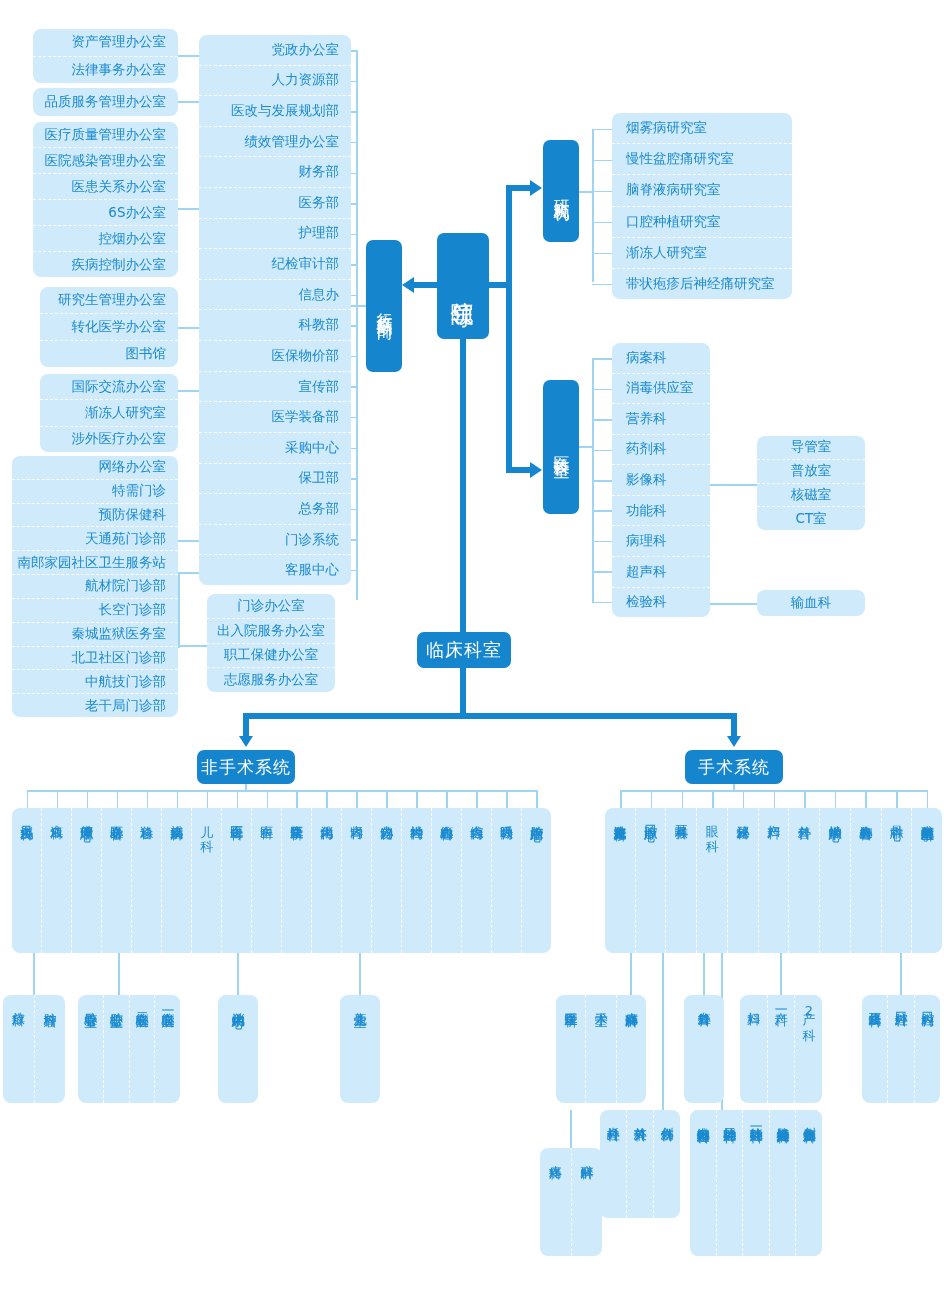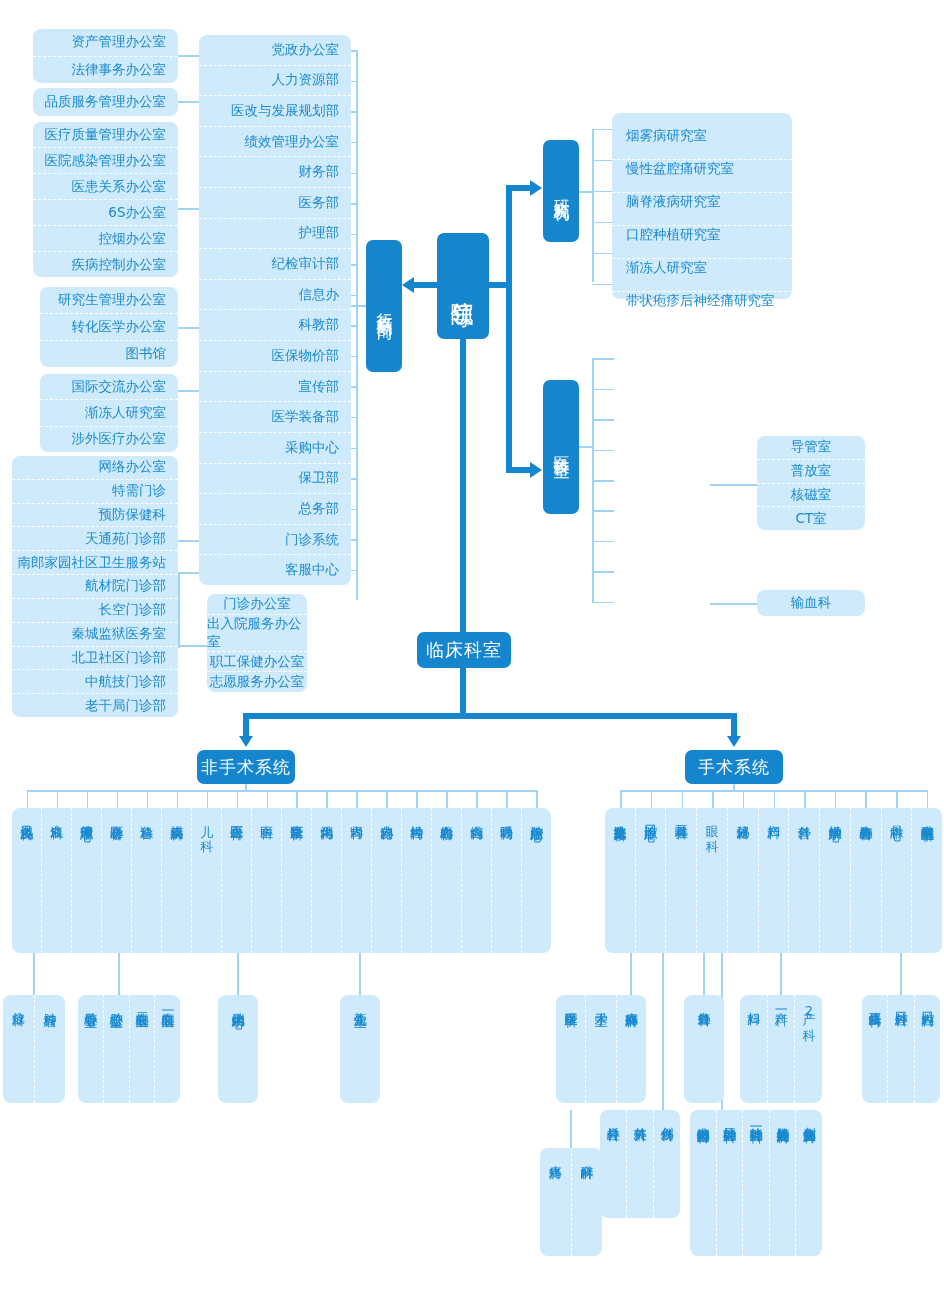--- a/index.html
+++ b/index.html
@@ -18,21 +18,21 @@
     position:absolute;background:#cfeafb;border-radius:8px;box-sizing:border-box;
     z-index:2;
   }
   .panel.rows{display:flex;flex-direction:column;}
   .panel .row{
     flex:1;display:flex;align-items:center;box-sizing:border-box;
     color:#1a8ad0;font-size:13.5px;
   }
   .panel.right-align .row{justify-content:flex-end;padding-right:12px;}
   .panel.center .row{justify-content:center;}
-  .panel.left-pad .row{justify-content:flex-start;padding-left:14px;margin-top:14px;}
+  .panel.left-pad .row{justify-content:flex-start;padding-left:14px;}
   .panel .row + .row{border-top:1px dashed #ffffff;}
 
   
   .vpanel{
     position:absolute;background:#cfeafb;border-radius:8px;box-sizing:border-box;
     display:flex;flex-direction:row-reverse;z-index:2;
   }
   .vpanel .vcol{
     flex:1;display:flex;justify-content:center;box-sizing:border-box;
     color:#1a8ad0;font-size:13px;padding-top:7px;
@@ -183,21 +183,21 @@
     <div class="row">预防保健科</div>
     <div class="row">天通苑门诊部</div>
     <div class="row">南郎家园社区卫生服务站</div>
     <div class="row">航材院门诊部</div>
     <div class="row">长空门诊部</div>
     <div class="row">秦城监狱医务室</div>
     <div class="row">北卫社区门诊部</div>
     <div class="row">中航技门诊部</div>
     <div class="row">老干局门诊部</div>
   </div>
-  <div class="panel rows center" style="left:207px;top:594px;width:100px;height:98px;">
+  <div class="panel rows center" style="left:207px;top:594px;width:128px;height:98px;">
     <div class="row">门诊办公室</div>
     <div class="row">出入院服务办公室</div>
     <div class="row">职工保健办公室</div>
     <div class="row">志愿服务办公室</div>
   </div>
 
   <div class="ln" style="left:178px;top:55px;width:24px;height:1.5px;"></div>
   <div class="ln" style="left:178px;top:101px;width:22px;height:1.5px;"></div>
   <div class="ln" style="left:199px;top:101px;width:1.5px;height:22px;"></div>
   <div class="ln" style="left:199px;top:122px;width:6px;height:1.5px;"></div>
@@ -224,20 +224,31 @@
   <div class="ln" style="left:578px;top:191px;width:16px;height:1.5px;"></div>
   <div id="research-stubs">
       <div class="ln" style="left: 592px; top: 128.5px; width: 22px; height: 1.5px;"></div>
       <div class="ln" style="left: 592px; top: 159.5px; width: 22px; height: 1.5px;"></div>
       <div class="ln" style="left: 592px; top: 190.5px; width: 22px; height: 1.5px;"></div>
       <div class="ln" style="left: 592px; top: 221.5px; width: 22px; height: 1.5px;"></div>
       <div class="ln" style="left: 592px; top: 252.5px; width: 22px; height: 1.5px;"></div>
       <div class="ln" style="left: 592px; top: 283.5px; width: 22px; height: 1.5px;"></div>
     </div>
 
+  <div class="panel rows left-pad" style="left:612px;top:343px;width:98px;height:274px;">
+    <div class="row">病案科</div>
+    <div class="row">消毒供应室</div>
+    <div class="row">营养科</div>
+    <div class="row">药剂科</div>
+    <div class="row">影像科</div>
+    <div class="row">功能科</div>
+    <div class="row">病理科</div>
+    <div class="row">超声科</div>
+    <div class="row">检验科</div>
+  </div>
   <div class="ln" style="left:592px;top:358px;width:1.5px;height:245px;"></div>
   <div class="ln" style="left:578px;top:446px;width:16px;height:1.5px;"></div>
   <div id="medtech-stubs">
       <div class="ln" style="left: 592px; top: 358.222px; width: 22px; height: 1.5px;"></div>
       <div class="ln" style="left: 592px; top: 388.667px; width: 22px; height: 1.5px;"></div>
       <div class="ln" style="left: 592px; top: 419.111px; width: 22px; height: 1.5px;"></div>
       <div class="ln" style="left: 592px; top: 449.556px; width: 22px; height: 1.5px;"></div>
       <div class="ln" style="left: 592px; top: 480px; width: 22px; height: 1.5px;"></div>
       <div class="ln" style="left: 592px; top: 510.444px; width: 22px; height: 1.5px;"></div>
       <div class="ln" style="left: 592px; top: 540.889px; width: 22px; height: 1.5px;"></div>

